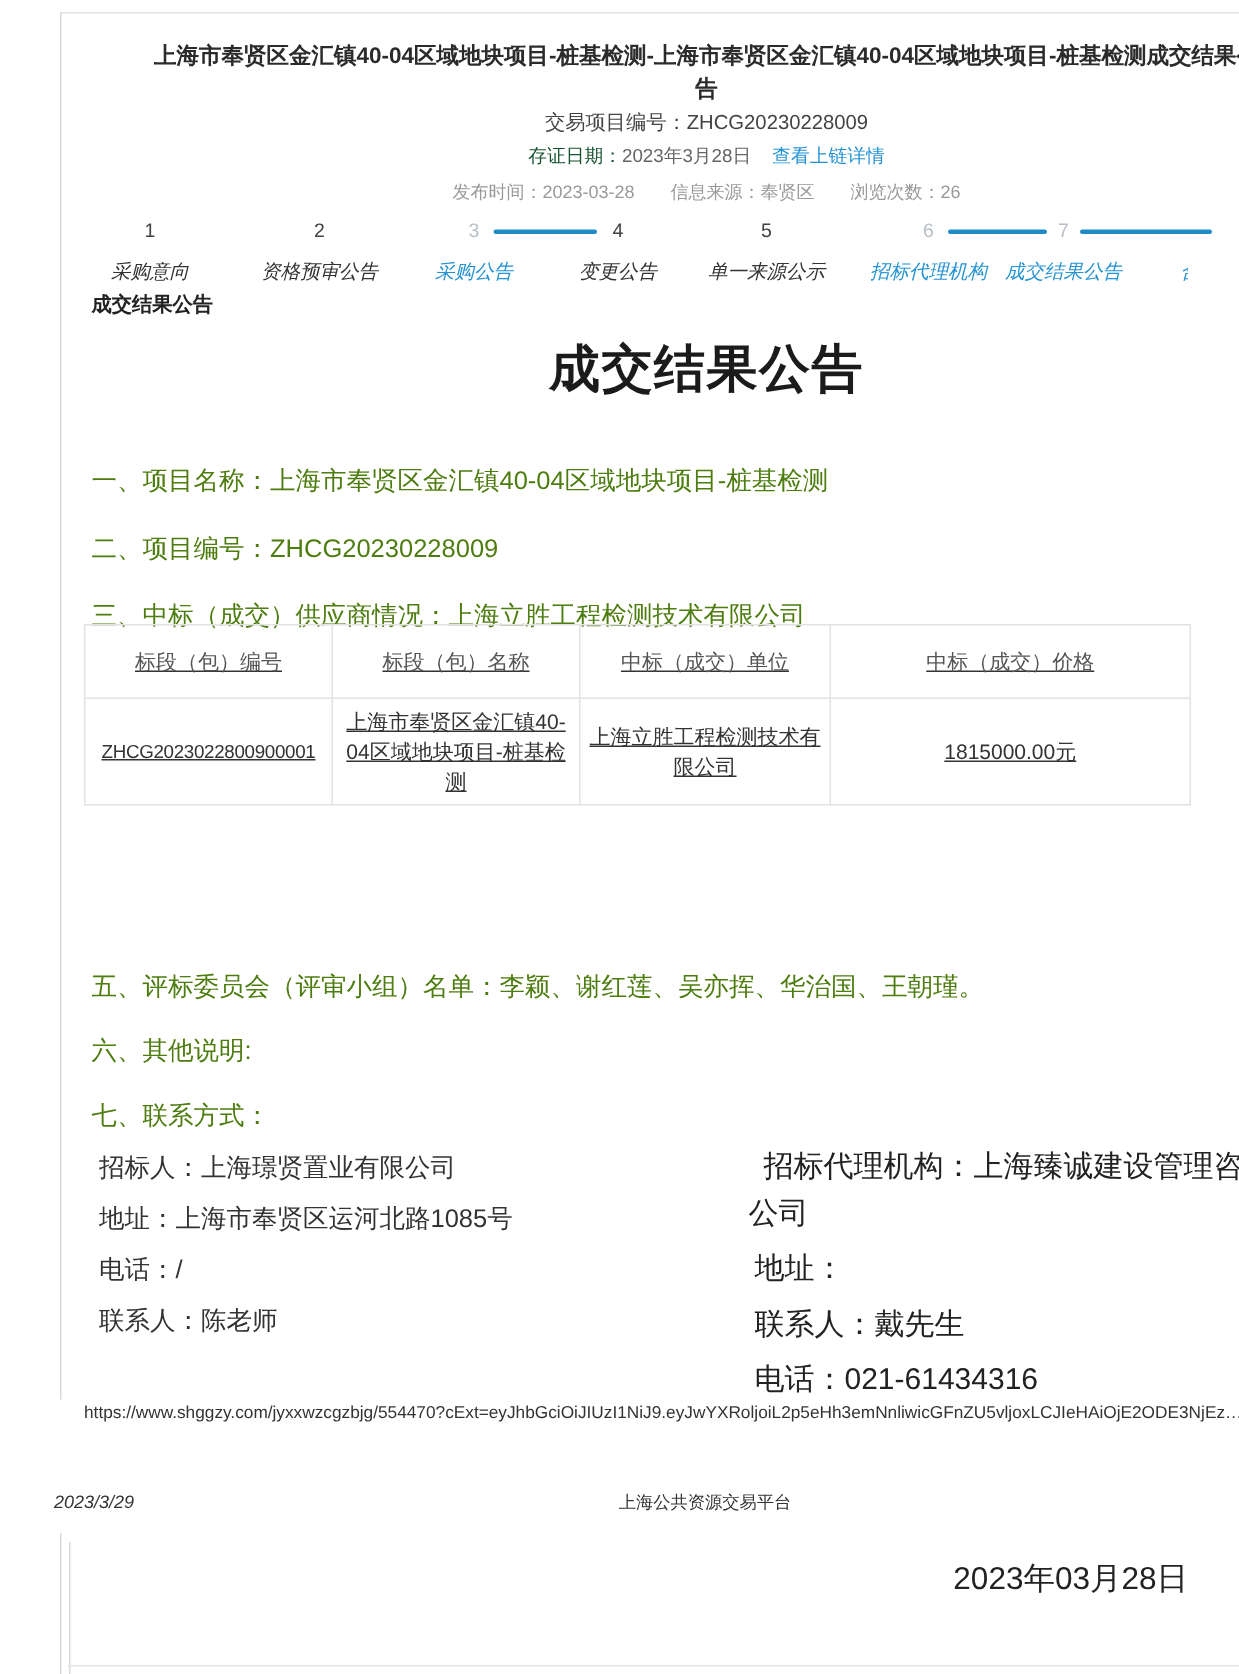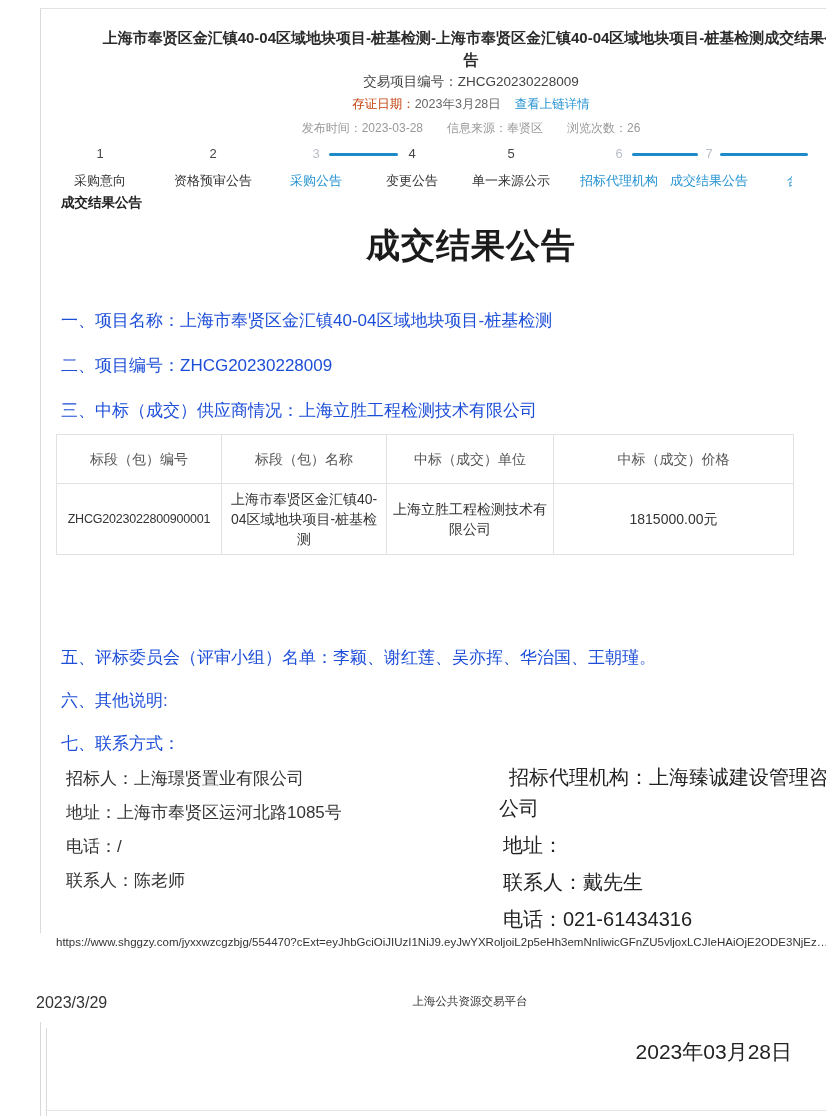--- a/index.html
+++ b/index.html
@@ -9,43 +9,43 @@
     --gray:#999; --dark:#222;
   }
   .abs{position:absolute;}
   #page1{position:absolute;left:40px;top:8px;width:860px;height:924px;
     border-top:1px solid #e3e3e3;border-left:1px solid var(--pageborder);}
   .doc-title-line{width:100%;text-align:center;white-space:nowrap;font-weight:bold;
     font-size:15px;color:#2b2b2b;line-height:22px;}
   .meta-center{width:100%;text-align:center;white-space:nowrap;}
   .meta1{font-size:13.5px;color:#444;}
   .meta2{font-size:12.5px;}
-  .meta2 .lab{color:#c2410c;}
+  .meta2 .lab{color:#14532d;}
   .meta2 .val{color:#666;margin-right:14px;}
   .meta2 .link{color:var(--blue);cursor:pointer;}
   .meta3{font-size:12px;color:#999;}
   .step-num{font-size:13px;color:#444;transform:translateX(-50%);white-space:nowrap;}
   .step-num.done{color:#b9bfc6;}
-  .step-label{font-size:13px;color:#333;transform:translateX(-50%);white-space:nowrap;cursor:pointer;}
+  .step-label{font-size:13px;color:#333;transform:translateX(-50%);white-space:nowrap;cursor:pointer;font-style:italic;}
   .step-label.done{color:var(--blue);}
   .connector{height:3px;background:var(--blueline);border-radius:2px;}
   .breadcrumb{font-size:13.5px;font-weight:bold;color:#222;white-space:nowrap;}
   .big-title{width:100%;text-align:center;font-size:34px;font-weight:800;color:#1b1b1b;
     white-space:nowrap;letter-spacing:1px;}
-  .sec{font-size:17px;color:#1d4ed8;white-space:nowrap;}
+  .sec{font-size:17px;color:#4d7c0f;white-space:nowrap;}
   table.result{border-collapse:collapse;table-layout:fixed;font-size:14px;}
   table.result td{border:1px solid var(--tableborder);text-align:center;vertical-align:middle;
     padding:2px 4px;color:#333;line-height:20px;}
   table.result tr.head td{height:44px;color:#555;}
   table.result tr.body td{height:66px;}
   td.code-cell{font-size:12.5px;letter-spacing:-0.2px;padding:2px 1px;}
   .contact-left div{font-size:17px;line-height:34px;color:#333;white-space:nowrap;}
   .contact-right div{font-size:20px;color:#222;white-space:nowrap;}
   .print-foot{display:flex;justify-content:space-between;font-size:11.5px;color:#333;white-space:nowrap;}
-  .p2-header-date{font-size:16px;color:#333;}
+  .p2-header-date{font-size:12px;color:#333;font-style:italic;}
   .p2-site{width:100%;text-align:center;font-size:11.5px;color:#333;}
   #page2-outer{border-left:1px solid var(--pageborder);}
   #page2-inner{border-left:1px solid var(--pageborder);}
   .p2-docdate{text-align:right;padding:10px 36px 0 0;font-size:21px;color:#222;white-space:nowrap;}
   .hline{background:#e5e5e5;height:1px;}
   .sliver-wrap{overflow:hidden;}
 </style>
 </head>
 <body>
 
@@ -86,21 +86,21 @@
   </div>
 
   <div class="abs breadcrumb" style="left:20px;top:185px;">成交结果公告</div>
 
   <div class="abs big-title" style="top:214px;">成交结果公告</div>
 
   <div class="abs sec" style="left:20px;top:300px;">一、项目名称：上海市奉贤区金汇镇40-04区域地块项目-桩基检测</div>
   <div class="abs sec" style="left:20px;top:345px;">二、项目编号：ZHCG20230228009</div>
   <div class="abs sec" style="left:20px;top:390px;">三、中标（成交）供应商情况：上海立胜工程检测技术有限公司</div>
 
-  <table class="result abs" style="left:15px;top:425px;width:737px;">
+  <table class="result abs" style="left:15px;top:407px;width:737px;text-decoration:underline;">
     <colgroup>
         <col style="width:165px">
         <col style="width:165px">
         <col style="width:167px">
         <col style="width:240px">
       </colgroup>
     <tbody>
         <tr class="head">
       <td>标段（包）编号</td>
       <td>标段（包）名称</td>

